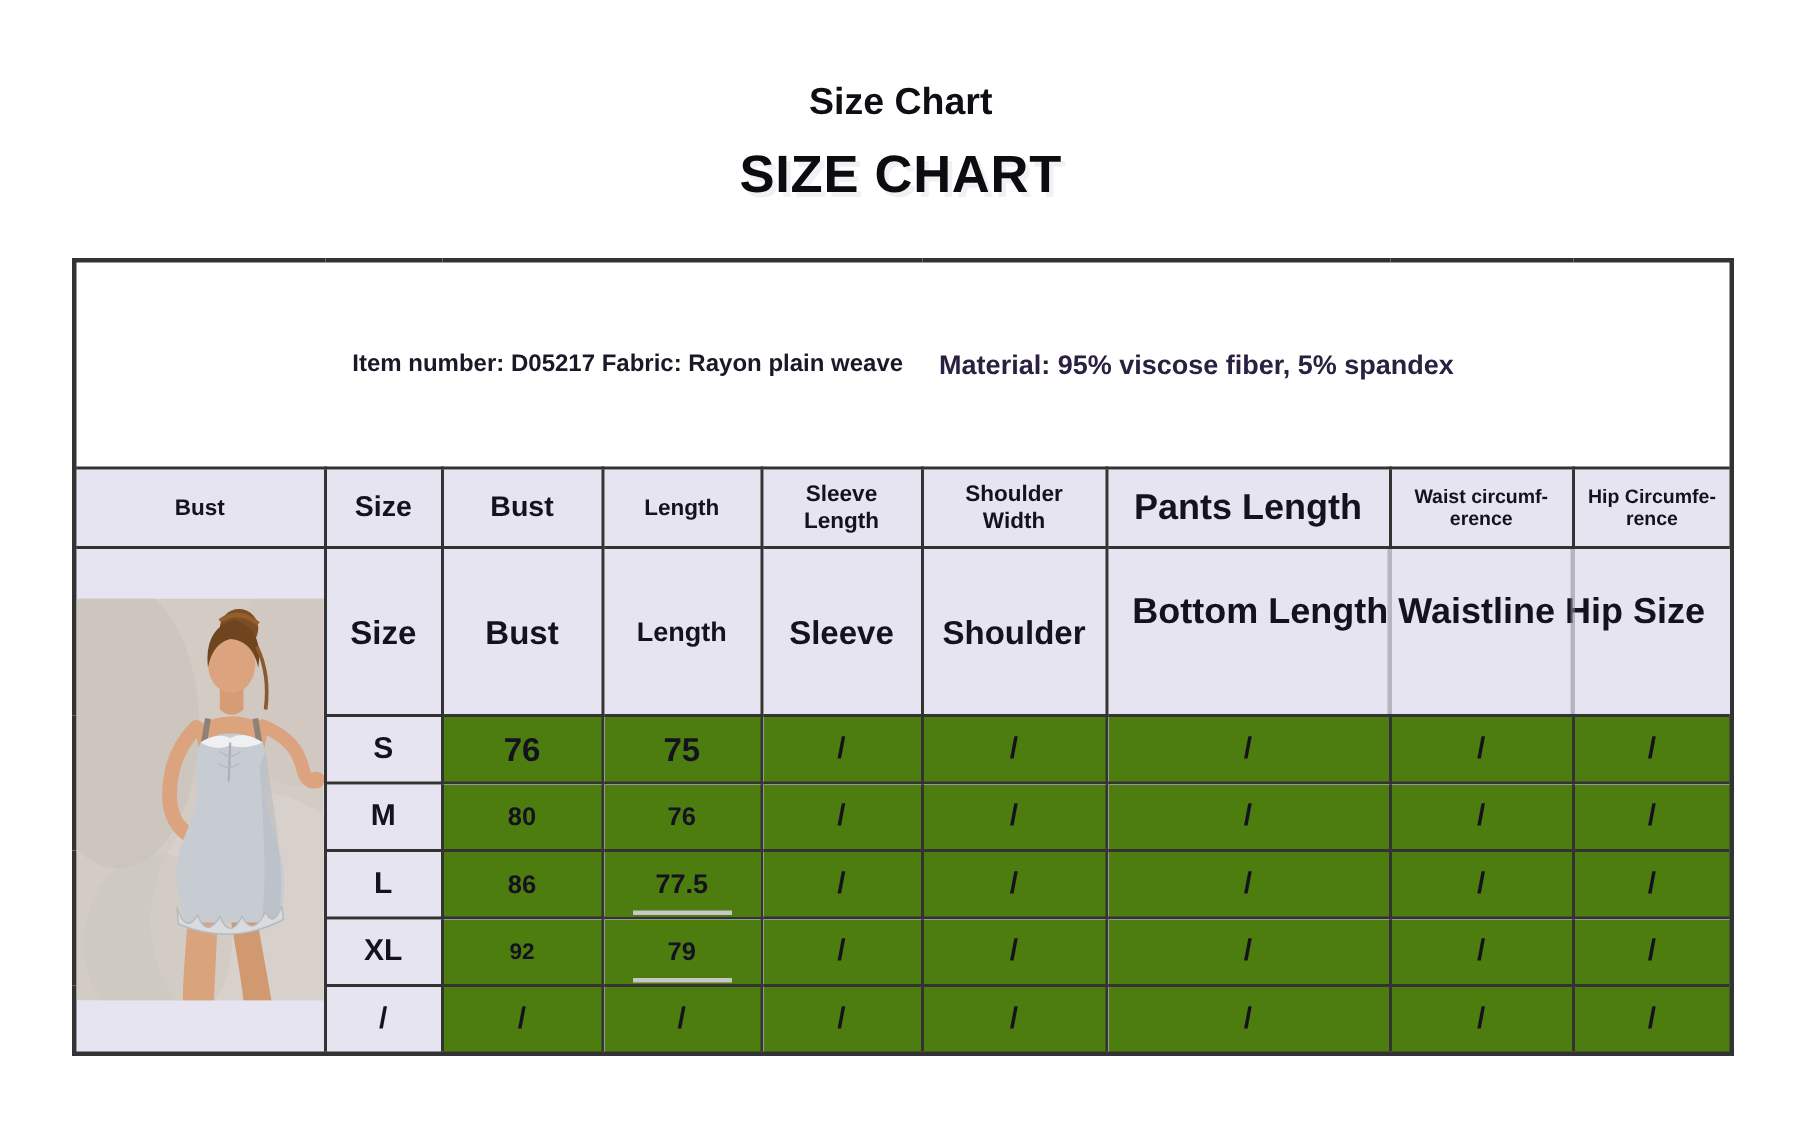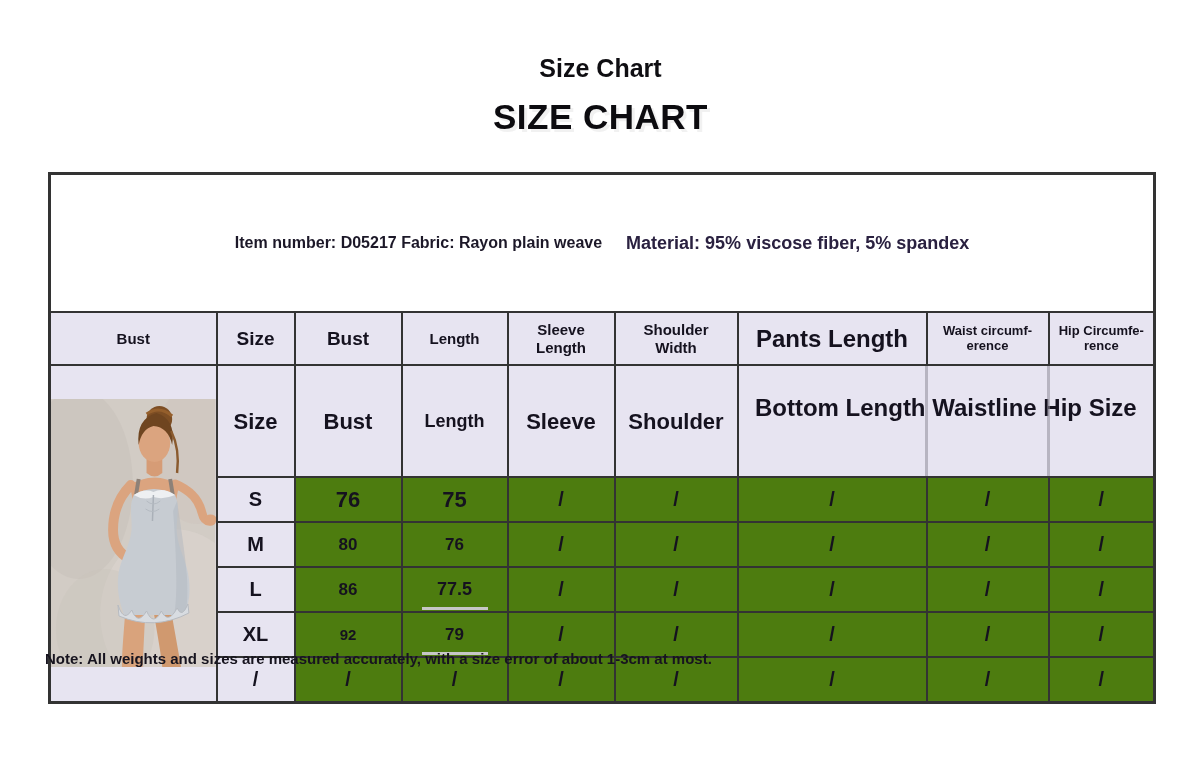--- a/index.html
+++ b/index.html
@@ -262,15 +262,14 @@
         <td class="slash">/</td>
         <td class="slash">/</td>
         <td class="slash">/</td>
         <td class="slash">/</td>
         <td class="slash">/</td>
         <td class="slash">/</td>
       </tr>
     </tbody>
   </table>
 
-  <div class="note-1">Note: All weights and sizes are measured accurately, with a size error of about 1-3cm at most.</div>
 
 </div>
 
 </body></html>

